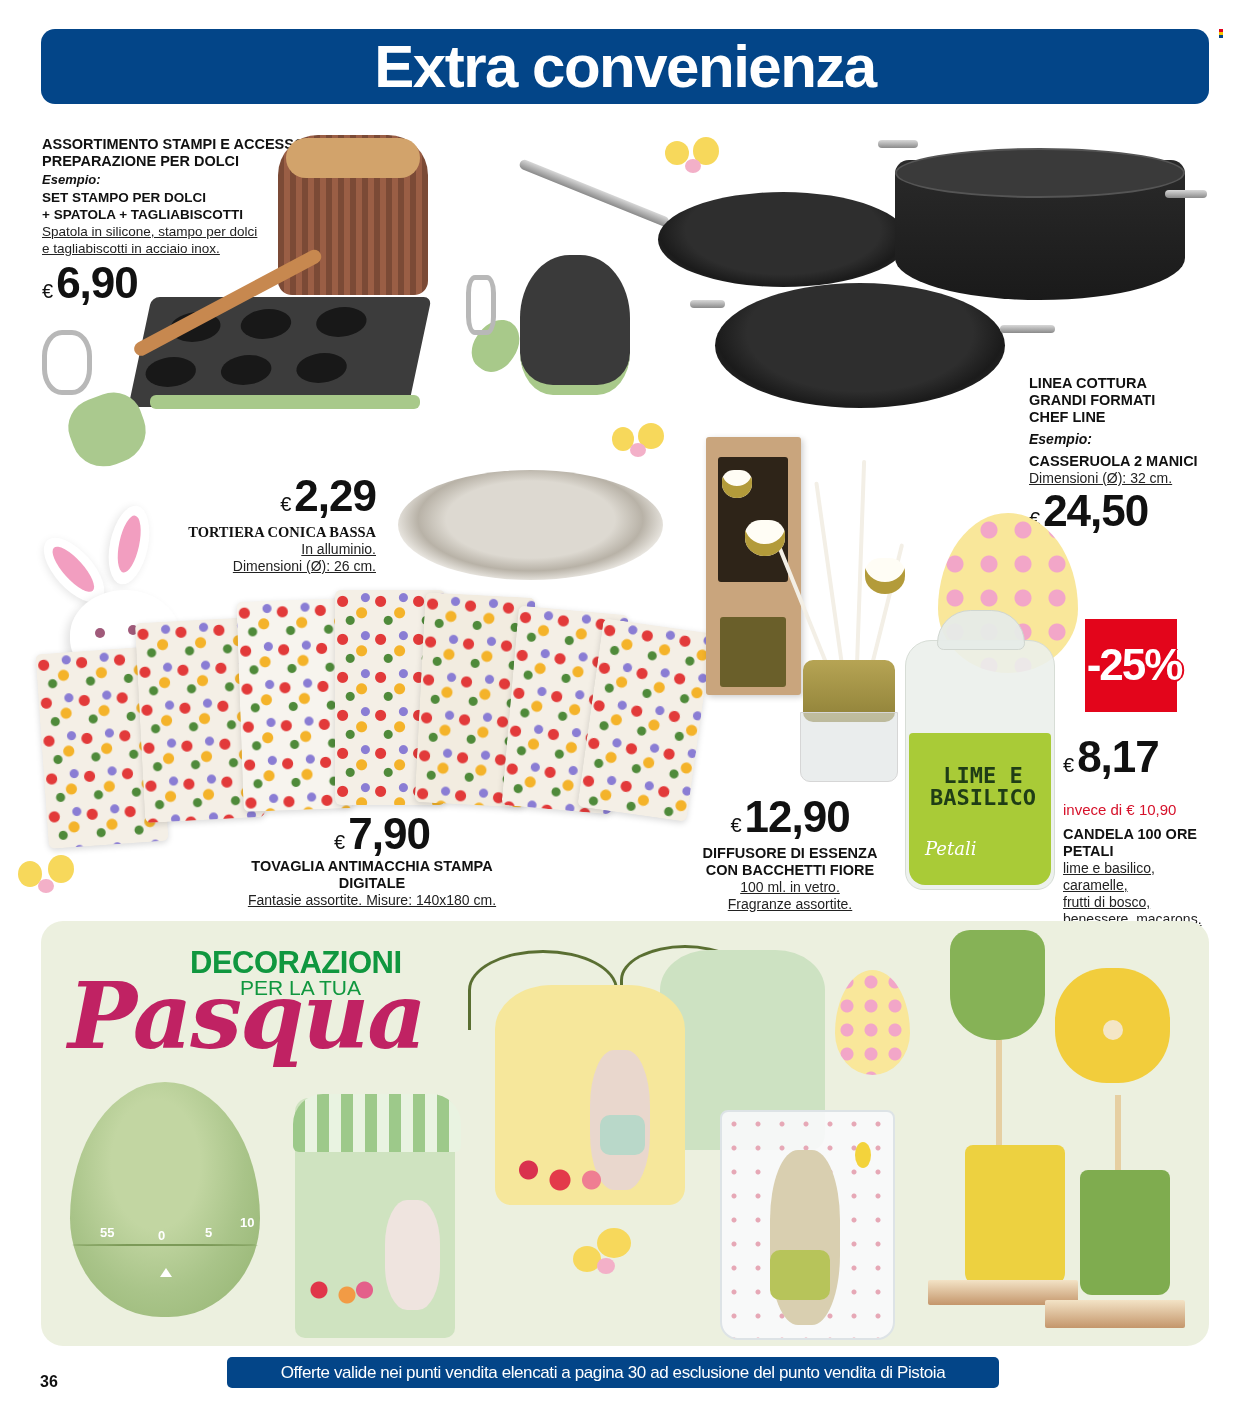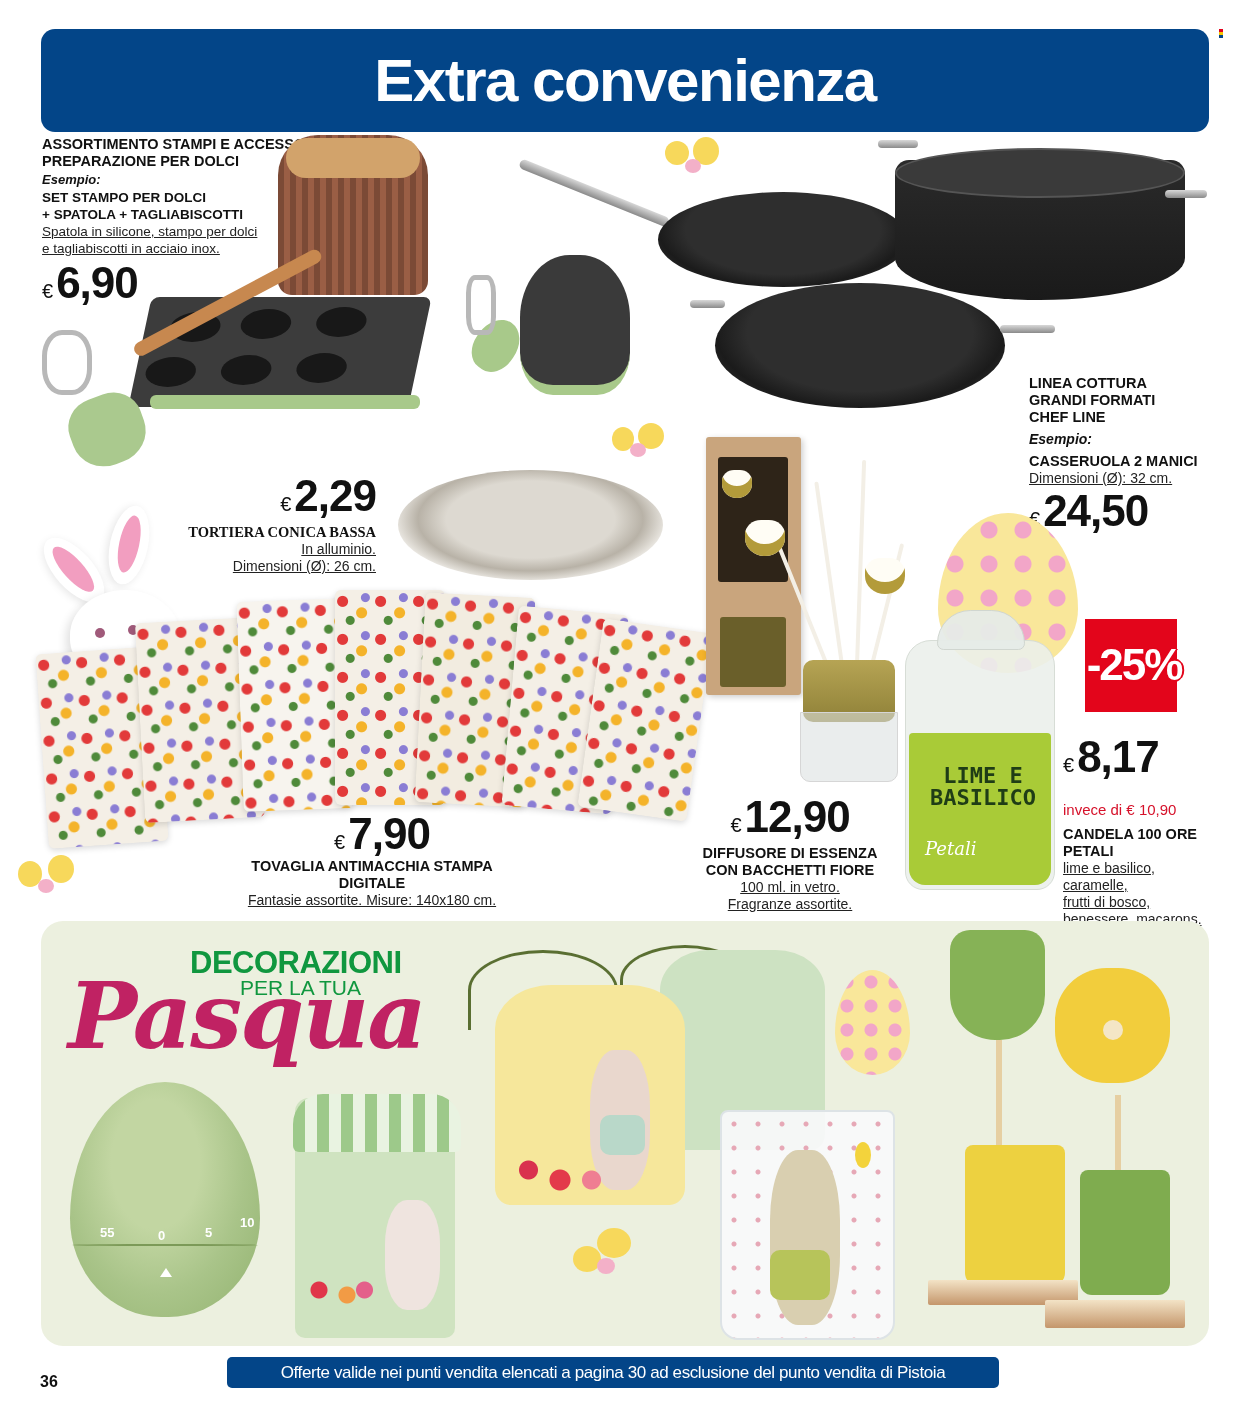--- a/index.html
+++ b/index.html
@@ -2,21 +2,21 @@
 <html><head>
 <meta charset="utf-8">
 <style>
   * { box-sizing: border-box; margin: 0; padding: 0; }
   html, body { width: 1250px; height: 1417px; background: #ffffff; overflow: hidden; }
   body { position: relative; font-family: "Liberation Sans", "DejaVu Sans", sans-serif; color: #111; }
   .abs { position: absolute; }
 
   
   .header-banner {
-    position: absolute; left: 41px; top: 29px; width: 1168px; height: 103px;
+    position: absolute; left: 41px; top: 29px; width: 1168px; height: 75px;
     background: #034588; border-radius: 14px;
     display: flex; align-items: center; justify-content: center;
   }
   .header-title {
     color: #fff; font-weight: 700; font-size: 60px; letter-spacing: -1.5px;
     font-family: "Liberation Sans", sans-serif;
   }
   .corner-mark { position: absolute; left: 1219px; top: 29px; width: 4px; height: 9px;
     background: linear-gradient(#e3001b 0 33%, #f7c600 33% 66%, #034588 66% 100%); }
 

